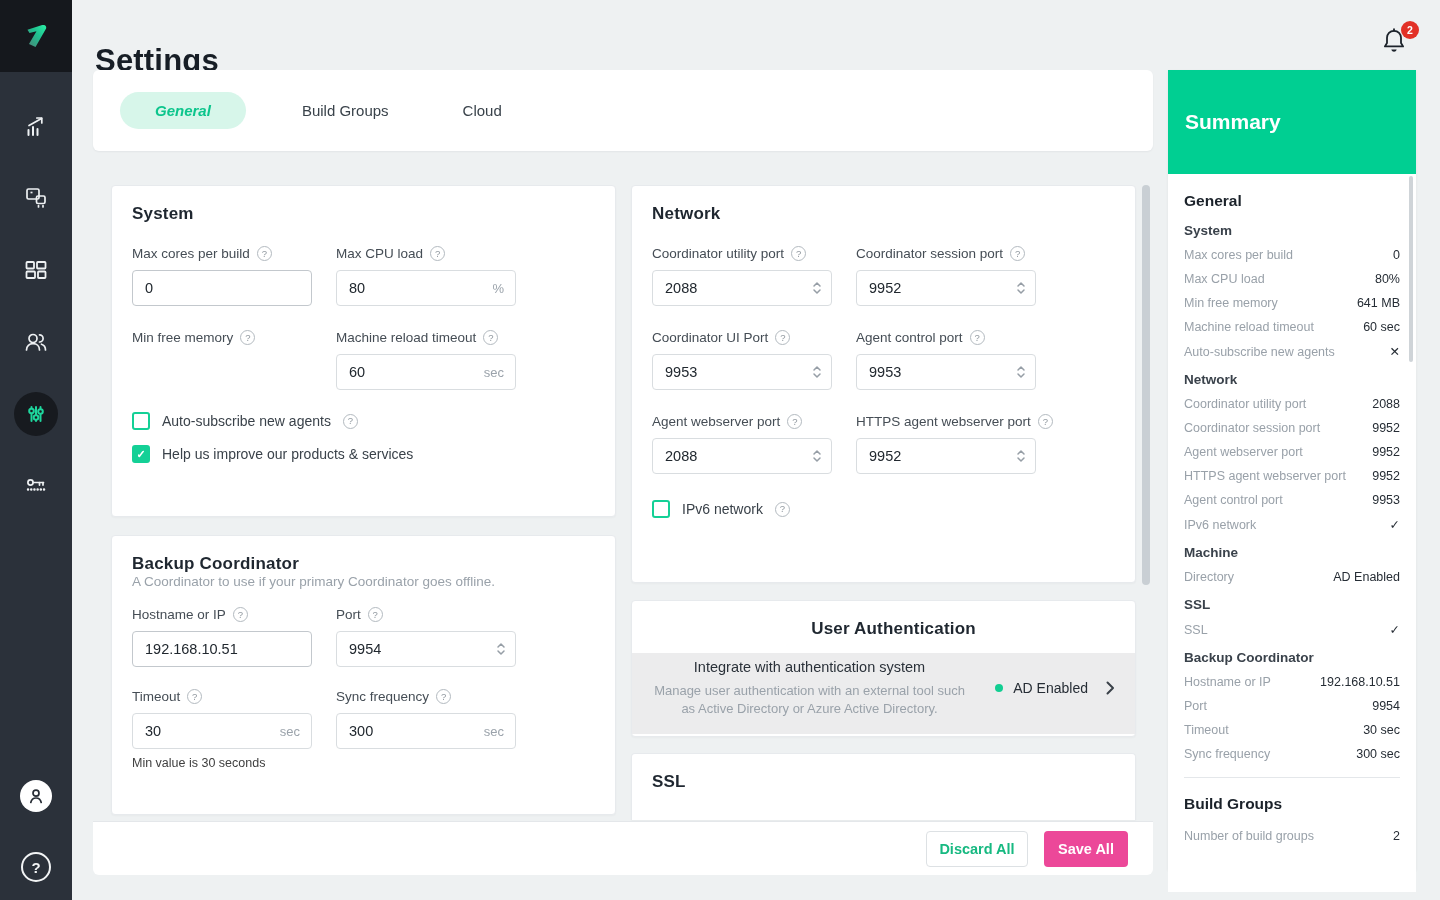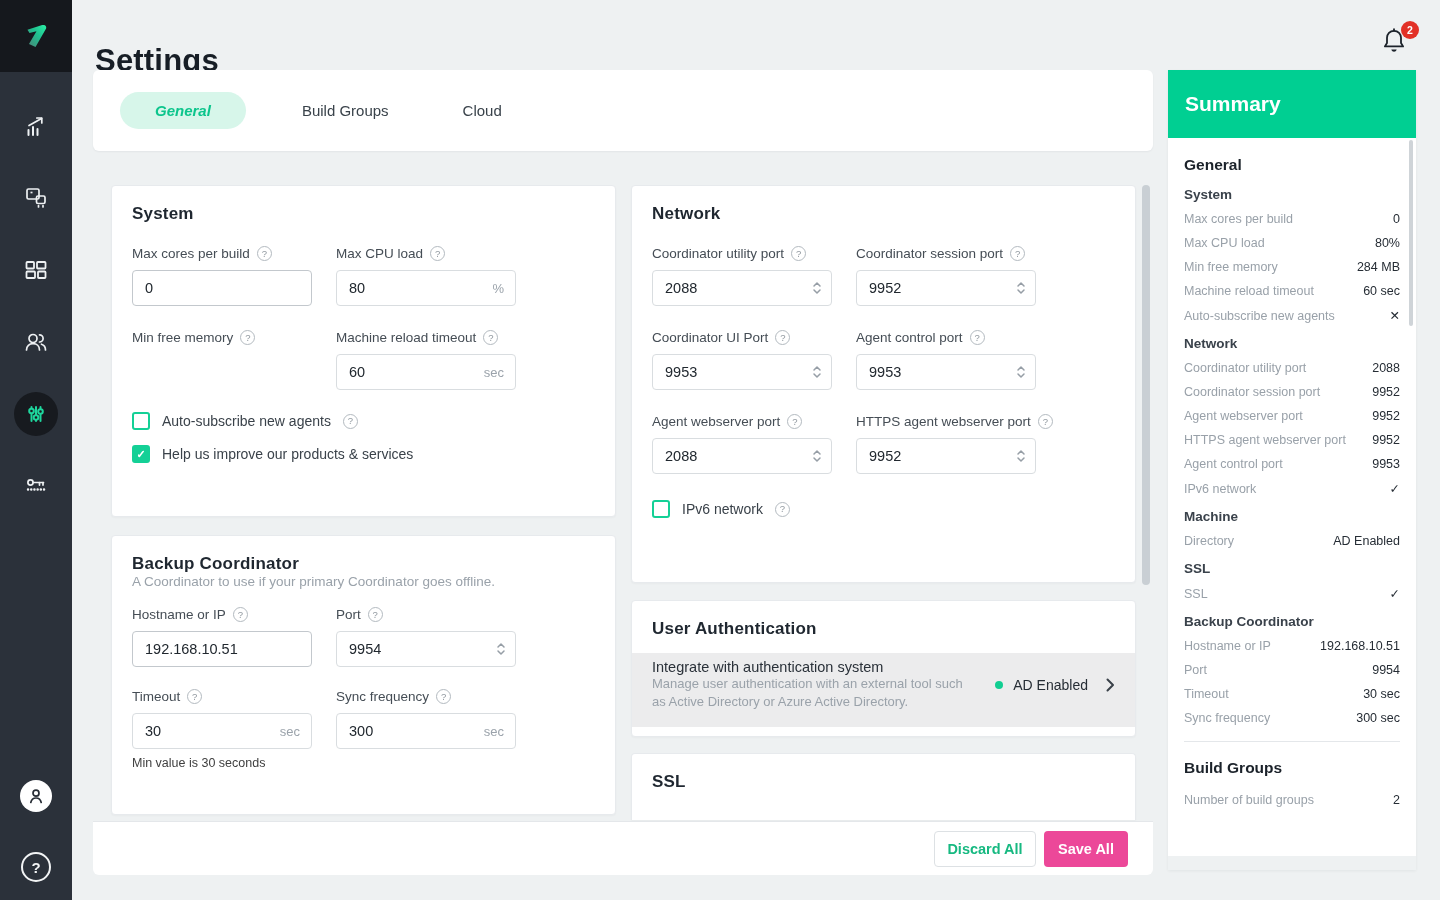--- a/index.html
+++ b/index.html
@@ -41,35 +41,35 @@
   .note { font-size:12.5px; color:#404040; margin-top:7px; }
   .cbcol { margin-top:22px; display:flex; flex-direction:column; gap:15px; }
   .cbrow { display:flex; align-items:center; gap:12px; font-size:14px; color:#3a424a; }
   .cb { width:18px; height:18px; border:2px solid #14d096; border-radius:3px; flex:none; display:flex; align-items:center; justify-content:center; background:#fff; }
   .cb.checked { background:#14d096; color:#fff; font-size:11px; font-weight:700; border-color:#14d096; }
   
   .card.auth { padding:18px 0 0; }
   .auth-title { padding-left:20px; }
   .auth-band { margin-top:14px; background:#ececed; padding:6px 20px 17px; display:flex; align-items:center; justify-content:space-between; }
   .auth-band-title { font-size:14.5px; color:#2a3139; }
-  .auth-band-desc { font-size:13px; color:#9aa2aa; max-width:315px; line-height:1.35; }
+  .auth-band-desc { font-size:13px; color:#9aa2aa; margin-top:7px; max-width:315px; line-height:1.35; }
   .auth-status { display:flex; align-items:center; gap:10px; }
   .status-dot { width:8px; height:8px; border-radius:50%; background:#12ce92; }
   .status-text { font-size:14px; color:#262d35; }
   
   .main-thumb { position:absolute; left:1142px; top:185px; width:8px; height:400px; border-radius:4px; background:#c9cfd4; }
   .sum-thumb { position:absolute; right:3px; top:2px; width:4px; height:186px; border-radius:2px; background:#cfd4d8; }
   
-  .footer { position:absolute; left:93px; top:821px; width:1060px; height:54px; background:#fff; border-top:1px solid #e4e7ea; border-radius:0 0 6px 6px; display:flex; align-items:center; justify-content:flex-end; gap:8px; padding-right:25px;padding-left:19px; }
+  .footer { position:absolute; left:93px; top:821px; width:1060px; height:54px; background:#fff; border-top:1px solid #e4e7ea; border-radius:0 0 6px 6px; display:flex; align-items:center; justify-content:flex-end; gap:16px; padding-right:25px;padding-left:19px; }
   .btn { height:36px; border-radius:4px; font-size:14.5px; font-weight:700; display:flex; align-items:center; justify-content:center; font-family:"Liberation Sans", sans-serif; }
   .btn.ghost { width:102px; background:#fff; border:1px solid #dde1e4; color:#17b981; }
   .btn.primary { width:84px; background:#ec4899; border:none; color:#fff; }
   
   .sum { position:absolute; left:1168px; top:70px; width:248px; height:800px; box-shadow:0 1px 3px rgba(18,26,34,.06); }
-  .sum-head { height:68px; background:#00cf92; color:#fff; font-size:21px; font-weight:700; display:flex; align-items:center; padding-left:17px; }
+  .sum-head { height:104px; background:#00cf92; color:#fff; font-size:21px; font-weight:700; display:flex; align-items:center; padding-left:17px; }
   .sum-body { position:relative; background:#fff; height:718px; padding:18px 16px 0; overflow:hidden; }
   .sum-g { font-size:15.5px; font-weight:700; color:#1b222a; margin-bottom:13px; }
   .sum-s { font-size:13.5px; font-weight:700; color:#3a424b; margin:13px 0 10px; }
   .srow { display:flex; justify-content:space-between; align-items:baseline; margin-bottom:10px; }
   .sl { font-size:12.5px; color:#99a1a9; }
   .sv { font-size:12.5px; color:#262d35; text-align:right; }
   .sum-div { border-top:1px solid #e4e7ea; margin-top:16px; }
   .sum-g.second { margin-top:17px; margin-bottom:16px; }
   svg { display:block; }
 </style>
@@ -371,21 +371,21 @@
   </div>
   <div class="cbcol" style="margin-top:26px;">
     <div class="cbrow">
       <span class="cb"></span>
       <span>IPv6 network</span>
       <span class="help">?</span>
     </div>
   </div>
 </section>
 
-<section class="card auth" style="left:631px; top:600px; width:505px; height:137px;">
+<section class="card auth" style="left:631px; top:600px; width:505px; height:137px;text-align:center;">
   <div class="card-title auth-title">User Authentication</div>
   <div class="auth-band">
     <div>
       <div class="auth-band-title">Integrate with authentication system</div>
       <div class="auth-band-desc">Manage user authentication with an external tool such as Active Directory or Azure Active Directory.</div>
     </div>
     <div class="auth-status">
       <span class="status-dot"></span>
       <span class="status-text">AD Enabled</span>
       <svg width="9" height="14" viewBox="0 0 9 14" fill="none" stroke="#3a4149" stroke-width="2" stroke-linecap="round" stroke-linejoin="round" style="margin-left:8px;">
@@ -415,21 +415,21 @@
     <div class="srow">
         <span class="sl">Max cores per build</span>
         <span class="sv">0</span>
       </div>
     <div class="srow">
         <span class="sl">Max CPU load</span>
         <span class="sv">80%</span>
       </div>
     <div class="srow">
         <span class="sl">Min free memory</span>
-        <span class="sv">284 MB</span>
+        <span class="sv">641 MB</span>
       </div>
     <div class="srow">
         <span class="sl">Machine reload timeout</span>
         <span class="sv">60 sec</span>
       </div>
     <div class="srow">
         <span class="sl">Auto-subscribe new agents</span>
         <span class="sv">✕</span>
       </div>
 

